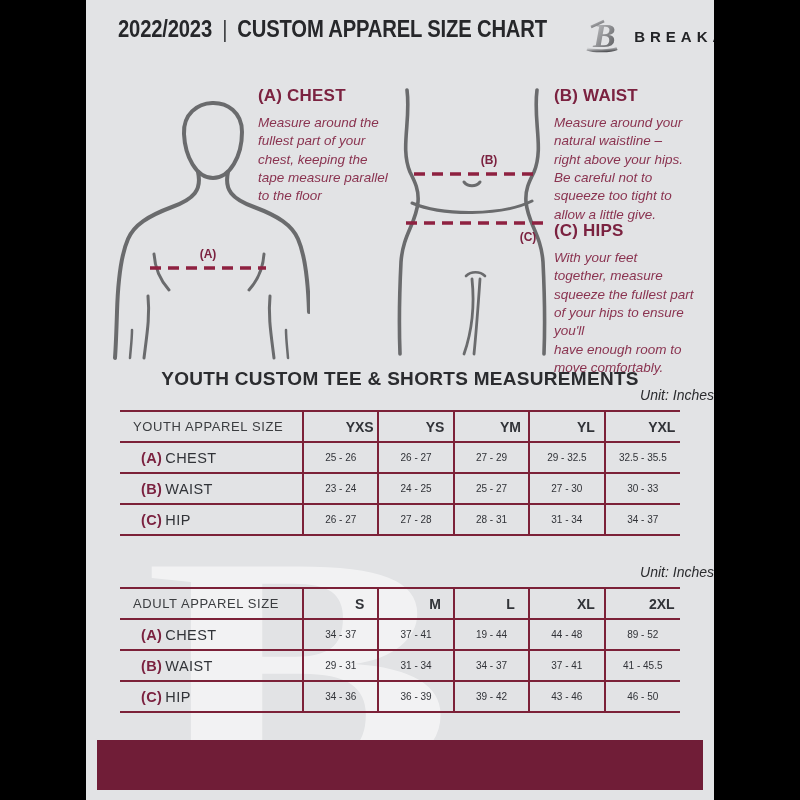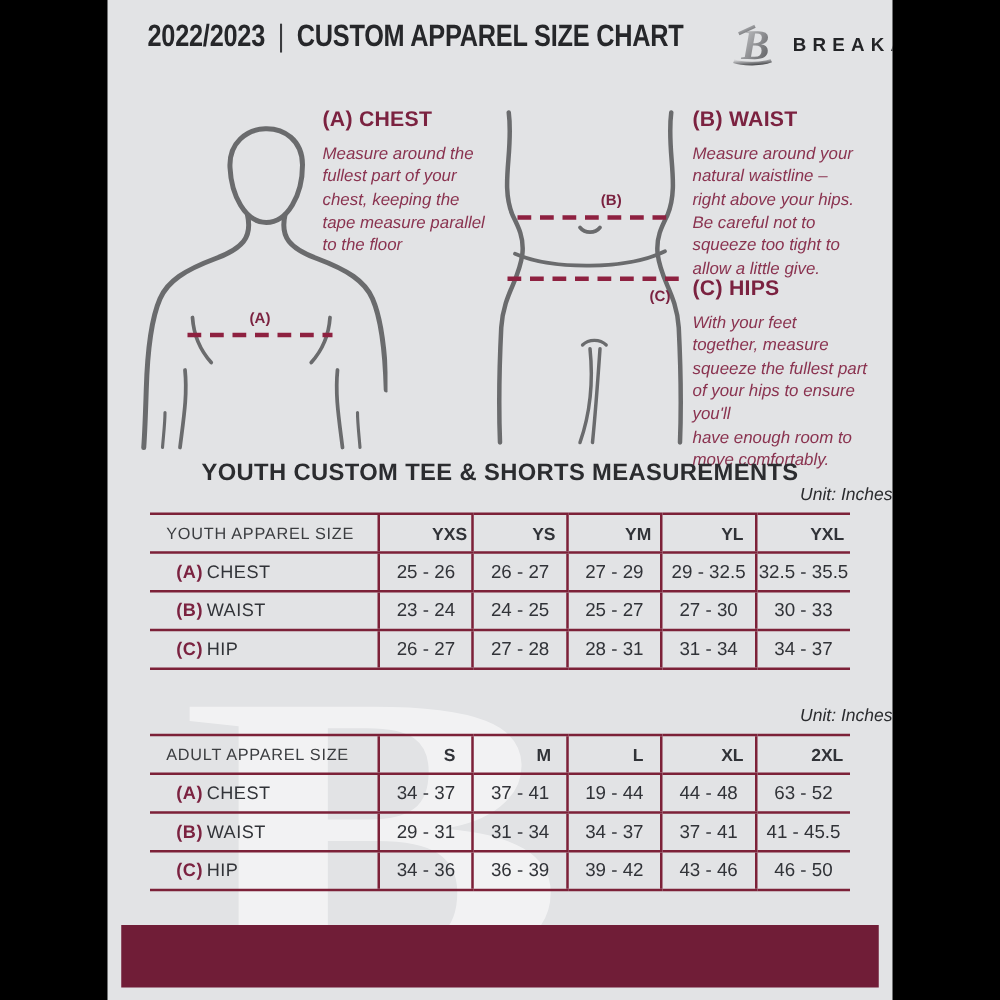--- a/index.html
+++ b/index.html
@@ -36,21 +36,21 @@
   .instr p{font-size:13.5px;font-style:italic;line-height:1.36;color:var(--maroon-body);white-space:pre-line;}
 
   .tbl-caption{position:absolute;z-index:1;width:100%;text-align:center;
     font-size:19px;font-weight:bold;letter-spacing:0.3px;color:var(--ink);}
   .tbl-unit{position:absolute;z-index:1;width:100%;text-align:right;
     font-size:14px;font-style:italic;color:var(--ink);}
 
   .size-table{position:absolute;z-index:1;left:34px;width:560px;border-collapse:collapse;table-layout:fixed;}
   .size-table col.c-label{width:183px;}
   .size-table th,.size-table td{height:31px;text-align:center;vertical-align:middle;
-    border-bottom:2px solid var(--line);font-size:15px;color:var(--cell);}
+    border-bottom:2px solid var(--line);font-size:10px;color:var(--cell);}
   .size-table thead th{border-top:2px solid var(--line);font-size:14px;font-weight:bold;padding-left:38px;}
   .size-table th + th,.size-table td + td{border-left:2px solid var(--line);}
   .size-table th.label-cell{font-weight:normal;font-size:13px;letter-spacing:0.6px;color:#3b3d40;
     text-align:left;padding-left:13px;}
   .size-table td.label-cell{text-align:left;padding-left:21px;font-size:14.5px;letter-spacing:0.4px;}
   .size-table td.label-cell .prefix{font-weight:bold;color:var(--maroon-head);margin-right:3px;}
 
   .footer-bar{position:absolute;z-index:1;left:11px;top:740px;width:606px;height:50px;
     background:var(--maroon-fill);}
 
@@ -220,21 +220,21 @@
           <th>2XL</th>
         </tr>
       </thead>
       <tbody>
         <tr>
           <td class="label-cell"><span class="prefix">(A)</span><span>CHEST</span></td>
           <td>34 - 37</td>
           <td>37 - 41</td>
           <td>19 - 44</td>
           <td>44 - 48</td>
-          <td>63 - 52</td>
+          <td>89 - 52</td>
         </tr>
         <tr>
           <td class="label-cell"><span class="prefix">(B)</span><span>WAIST</span></td>
           <td>29 - 31</td>
           <td>31 - 34</td>
           <td>34 - 37</td>
           <td>37 - 41</td>
           <td>41 - 45.5</td>
         </tr>
         <tr>

